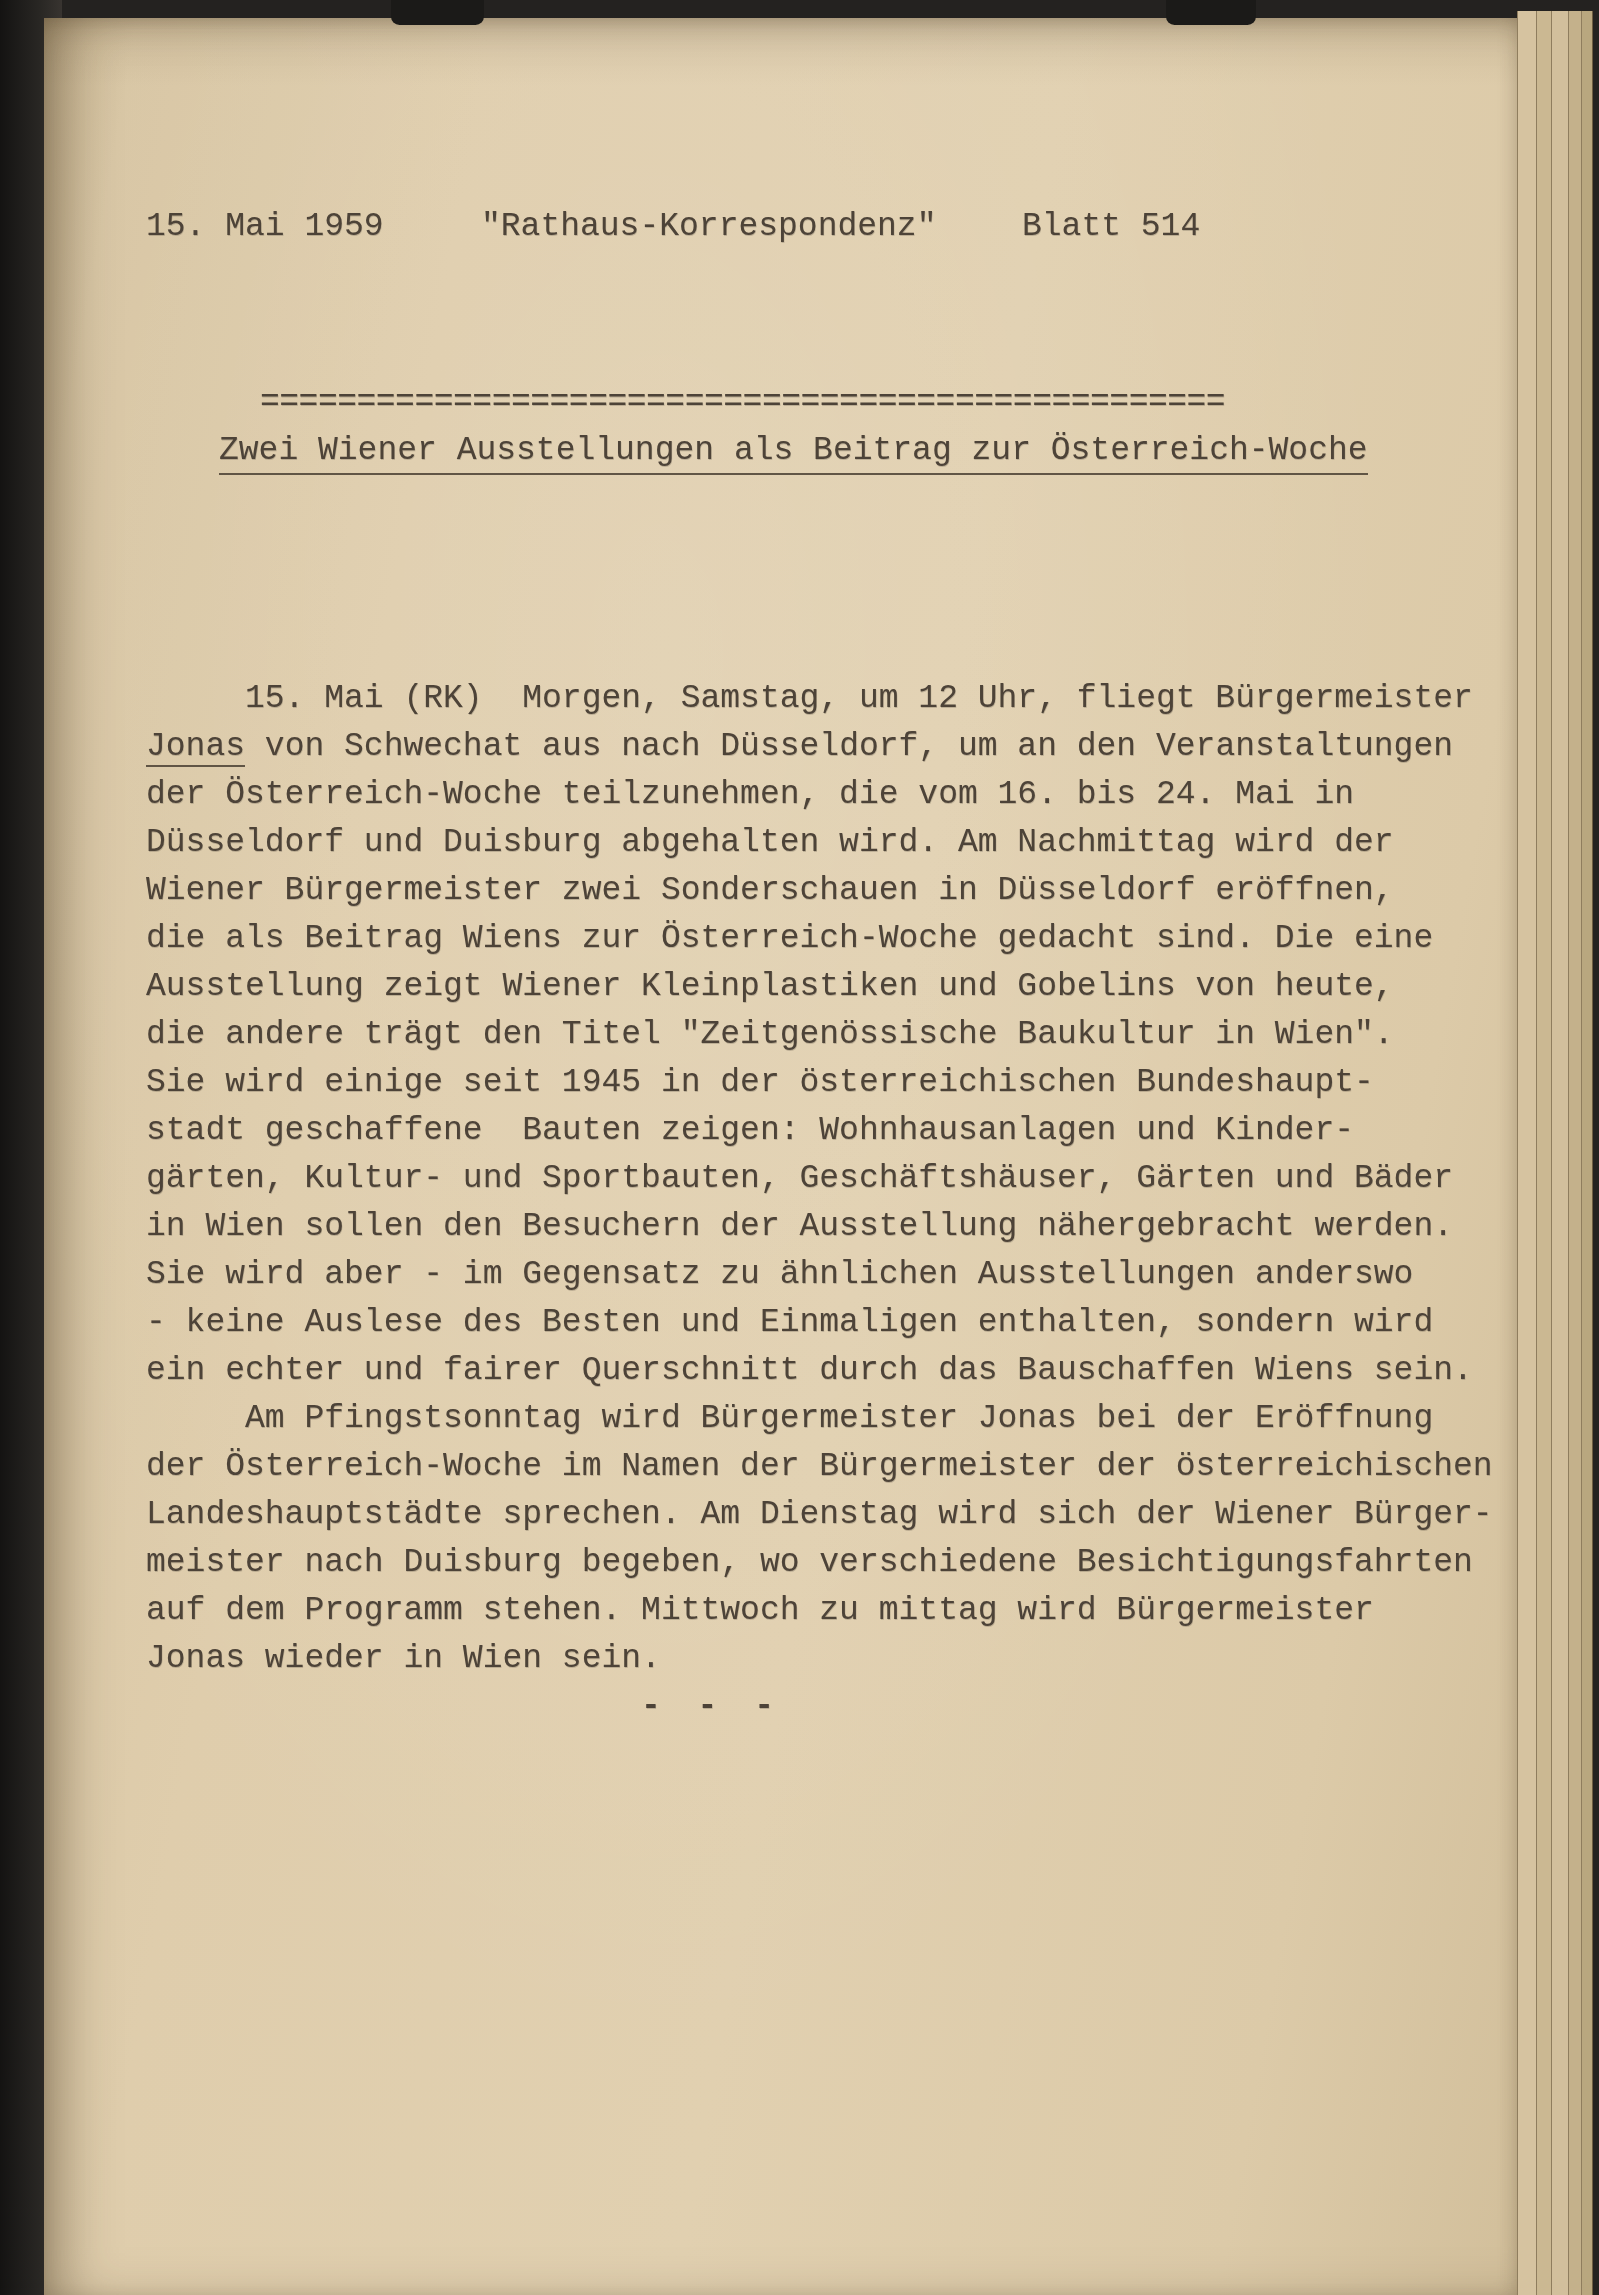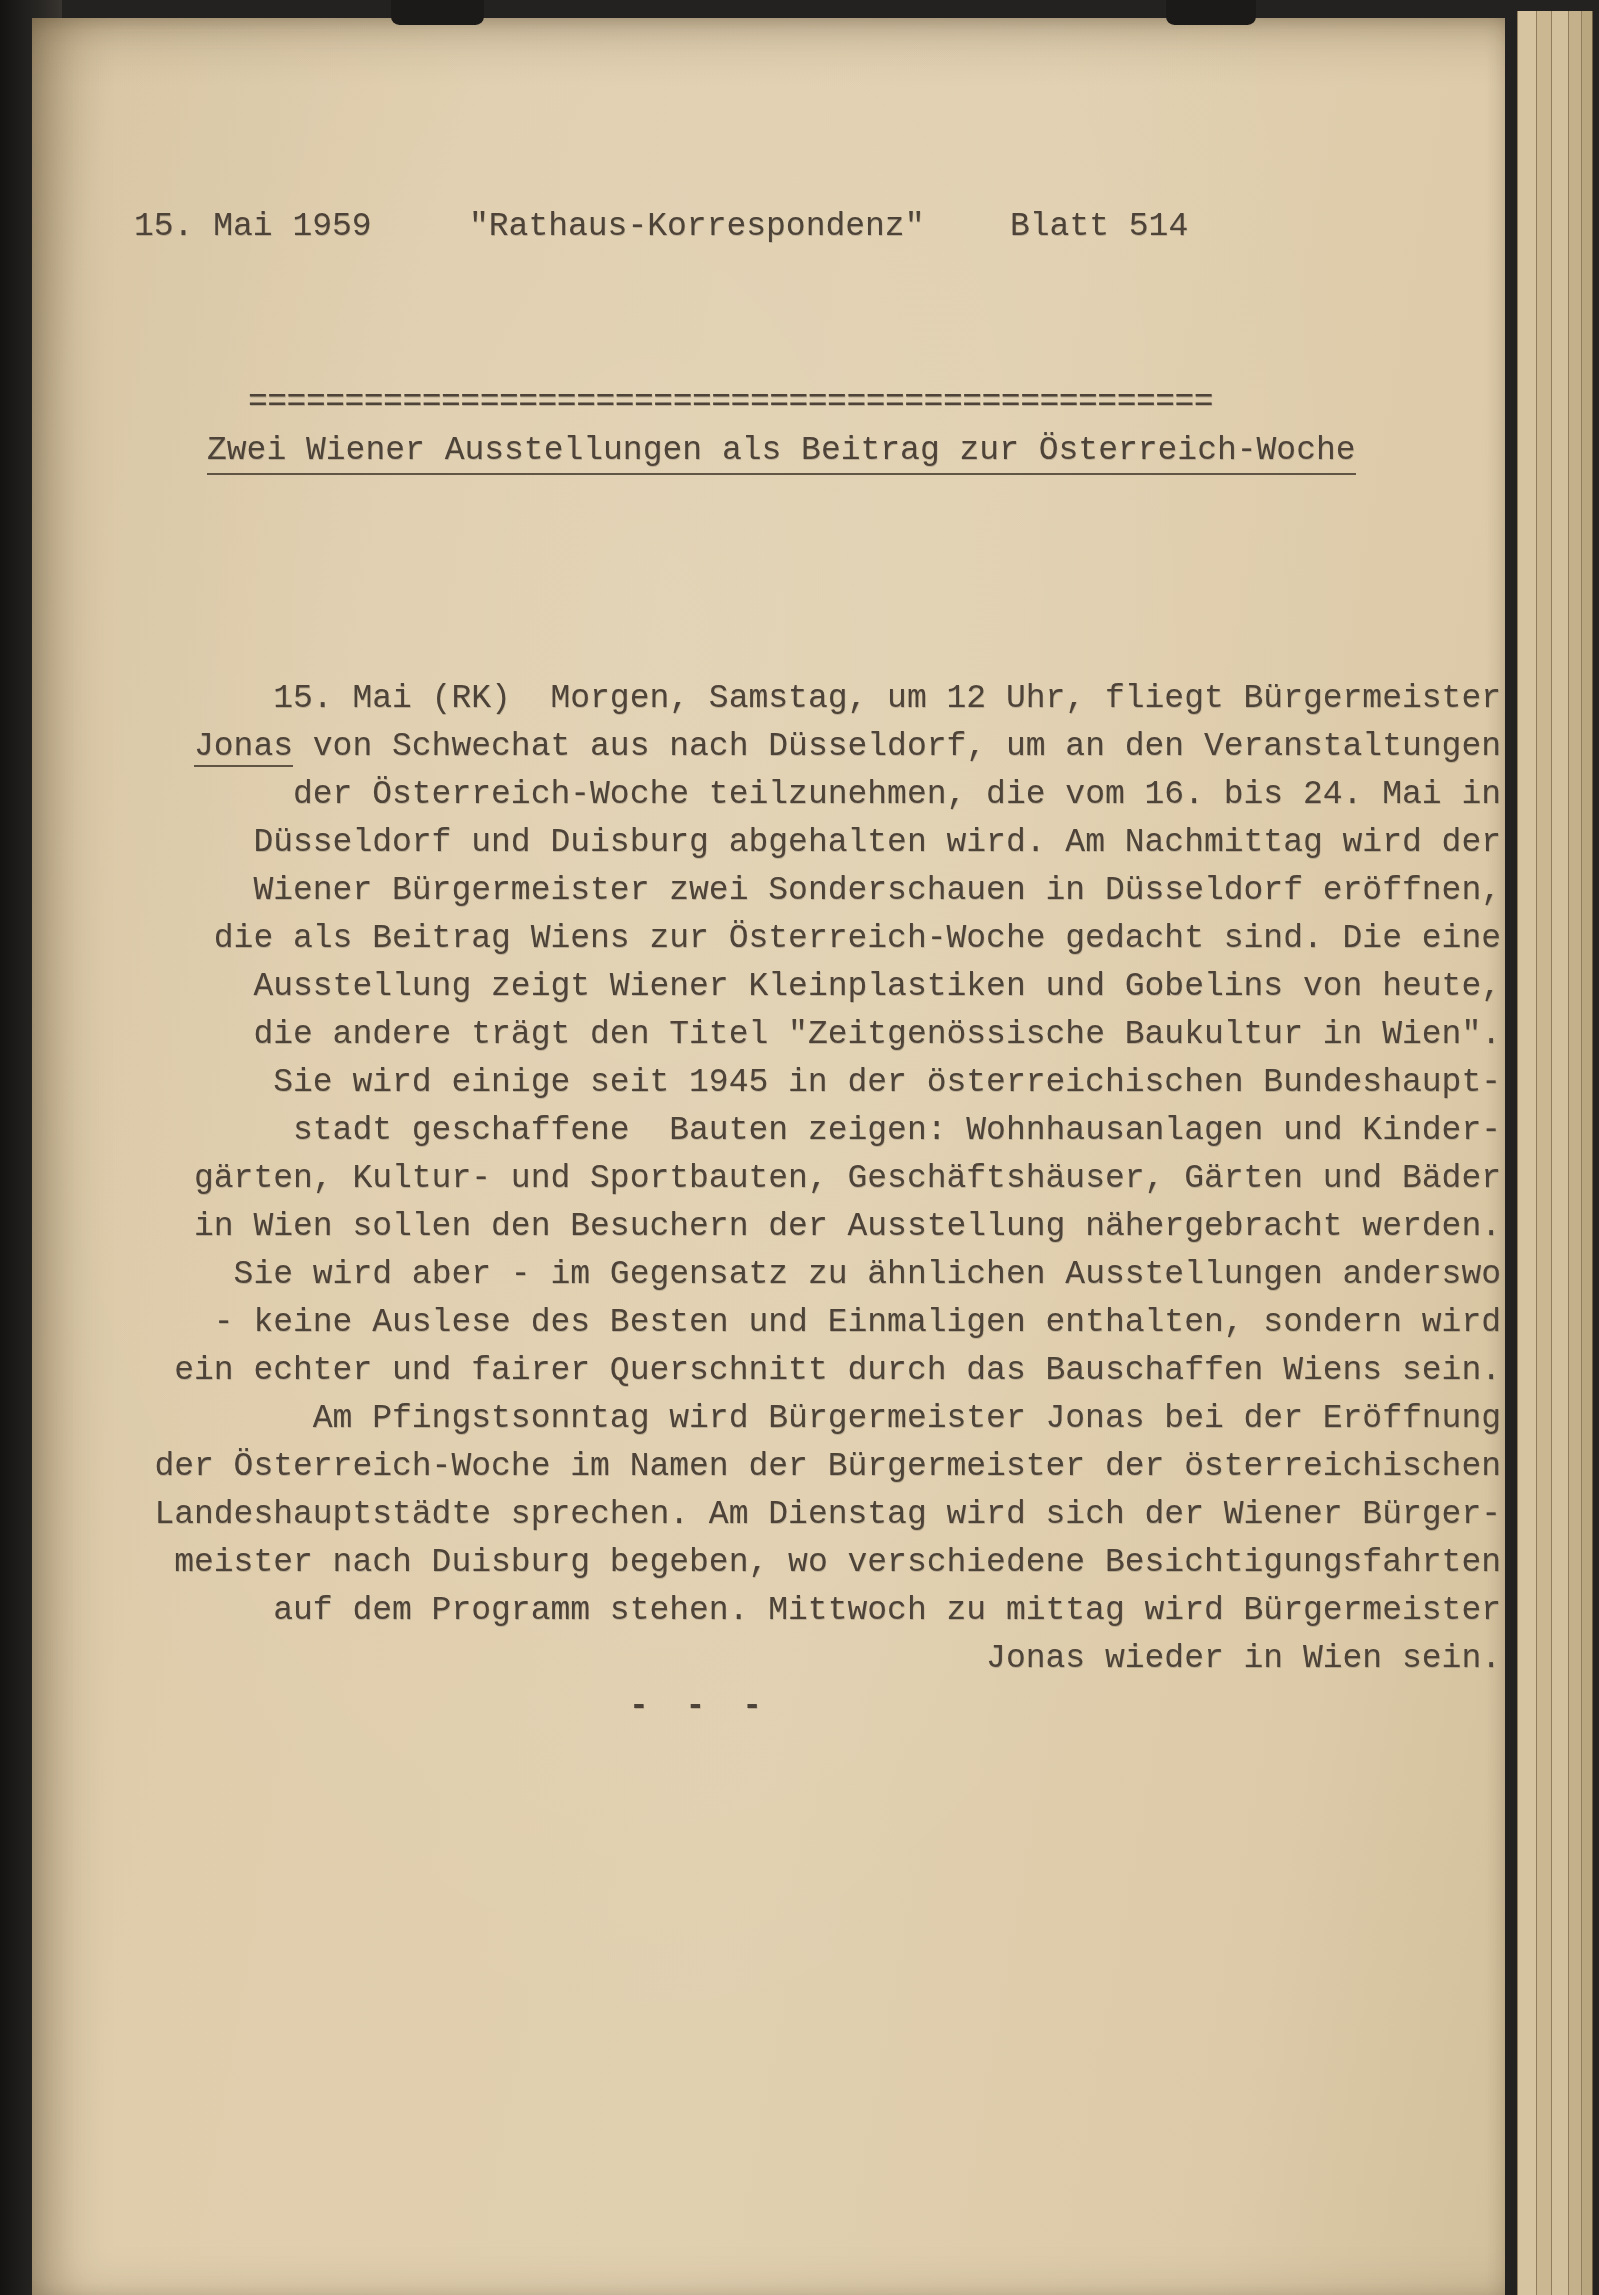--- a/index.html
+++ b/index.html
@@ -18,21 +18,21 @@
   
   .gutter {
     position: absolute;
     left: 0; top: 0;
     width: 62px; height: 100%;
     background: linear-gradient(to right, #141312, #292724 65%, #383430);
   }
   
   .page {
     position: absolute;
-    left: 32px; top: 18px;
+    left: 44px; top: 18px;
     width: 1473px; height: 2277px;
     background:
       radial-gradient(ellipse at 42% 28%, rgba(255,255,255,0.10), rgba(255,255,255,0) 62%),
       linear-gradient(to bottom, rgba(90,70,40,0.10), rgba(90,70,40,0) 3%),
       linear-gradient(100deg, #c9b694 0%, #d8c6a4 5%, #dfcdac 24%, #e1d0b0 55%, #dccaa8 84%, #d2bf9b 100%);
     box-shadow:
       inset 33px 0 57px -21.4px rgba(60,44,20,0.50),
       inset -8.5px 0 24px -14.2px rgba(60,44,20,0.30),
       inset 0 14.2px 33px -19px rgba(60,44,20,0.35);
     font-family: "Liberation Mono", "DejaVu Sans Mono", monospace;
@@ -85,21 +85,21 @@
     position: absolute; left: 131px; top: 414px; white-space: pre;
     padding-bottom: 3.8px;
     border-bottom: 2.4px solid rgba(74,63,50,0.85);
     margin-left: 44px;
   }
   .body {
     position: absolute; left: 102px; top: 513px; width: 1367px;
     line-height: 48px;
     white-space: pre;
   }
-  .line { height: 48px; text-align: right; }
+  .line { height: 48px; }
   .line .u { border-bottom: 2.4px solid rgba(74,63,50,0.85); margin-top: 44px; }
   .end-mark {
     padding-left: 495px;
     letter-spacing: 8.5px;
     font-weight: bold;
     height: 48px;
   }
 </style>
 </head>
 <body>

